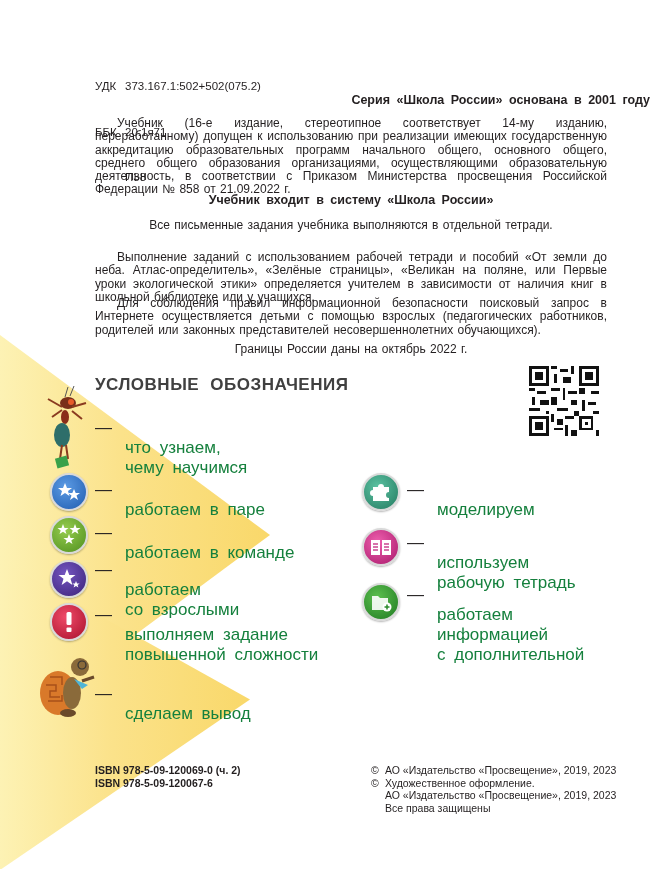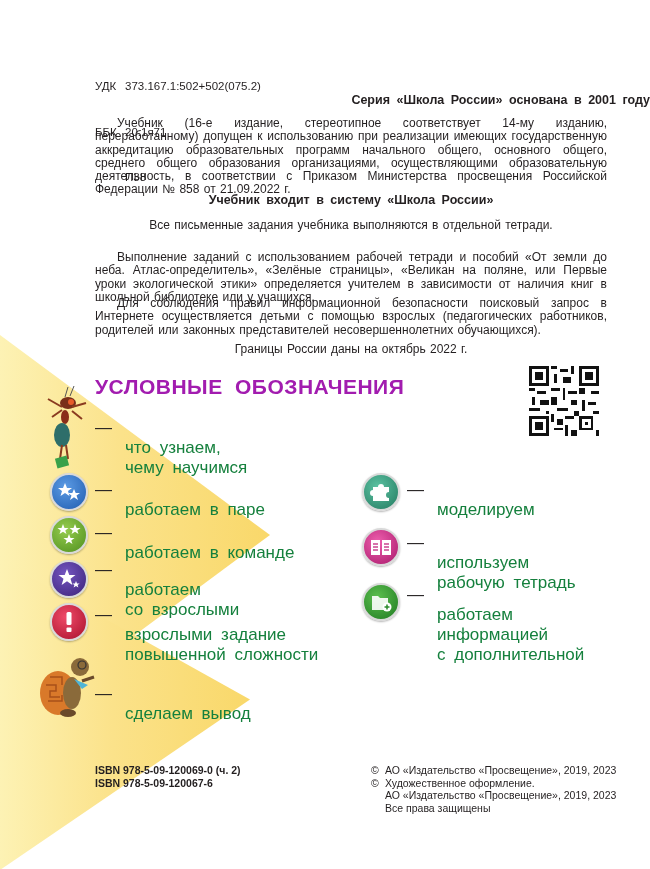--- a/index.html
+++ b/index.html
@@ -32,21 +32,21 @@
     word-spacing: 1px;
   }
   .para.indent { text-indent: 22px; }
   .para.center { text-align: center; }
   .system-title {
     position: absolute; left: 95px; width: 512px; top: 193px;
     text-align: center; font-weight: bold; font-size: 12.5px; word-spacing: 3px;
   }
   .legend-title {
     position: absolute; left: 95px; top: 375px;
-    font-size: 21px; font-weight: bold; color: #a21caf; letter-spacing: 0.5px; word-spacing: 6px;
+    font-size: 17px; font-weight: bold; color: #404040; letter-spacing: 0.5px; word-spacing: 6px;
   }
   .qr { position: absolute; left: 529px; top: 366px; width: 70px; height: 70px; }
   .legend-item { position: absolute; display: flex; align-items: flex-start; }
   .legend-item .dash { font-size: 17px; width: 30px; line-height: 20px; }
   .legend-item .text { font-size: 17px; line-height: 20px; word-spacing: 4px; color: #15803d; margin-top: 20px; }
   .icon-circle {
     position: absolute; width: 34px; height: 34px; border-radius: 50%;
     border: 2px solid #d9d9d9; box-shadow: 0 1px 2px rgba(0,0,0,0.3);
     display: flex; align-items: center; justify-content: center;
   }
@@ -194,21 +194,21 @@
 
 <div class="icon-circle" style="left:50px;top:603px;background:radial-gradient(circle at 40% 35%,#ef4a68,#a8102c)">
   <svg viewBox="0 0 26 26">
       <rect x="10.5" y="3" width="5" height="13" rx="1.5" fill="#fff"></rect>
       <rect x="10.5" y="18.5" width="5" height="4.5" rx="1" fill="#fff"></rect>
     </svg>
 </div>
 <div class="legend-item" style="left:95px;top:605px">
   <span class="dash">—</span>
   <div class="text">
-    <div>взрослыми задание</div>
+    <div>выполняем задание</div>
     <div>повышенной сложности</div>
   </div>
 </div>
 
 <svg class="mascot" style="left:38px;top:655px;width:60px;height:70px" viewBox="0 0 60 70">
   <ellipse cx="20" cy="38" rx="18" ry="22" fill="#d9792a"></ellipse>
   <path d="M8 30 h10 v6 h-6 v6 h10 M12 22 h12 v8 M10 46 h14 v-6" stroke="#a8501a" stroke-width="1.5" fill="none"></path>
   <ellipse cx="34" cy="38" rx="9" ry="16" fill="#8a6a3a"></ellipse>
   <circle cx="42" cy="12" r="9" fill="#8a6a3a"></circle>
   <circle cx="44" cy="10" r="4" fill="none" stroke="#333" stroke-width="1.2"></circle>

